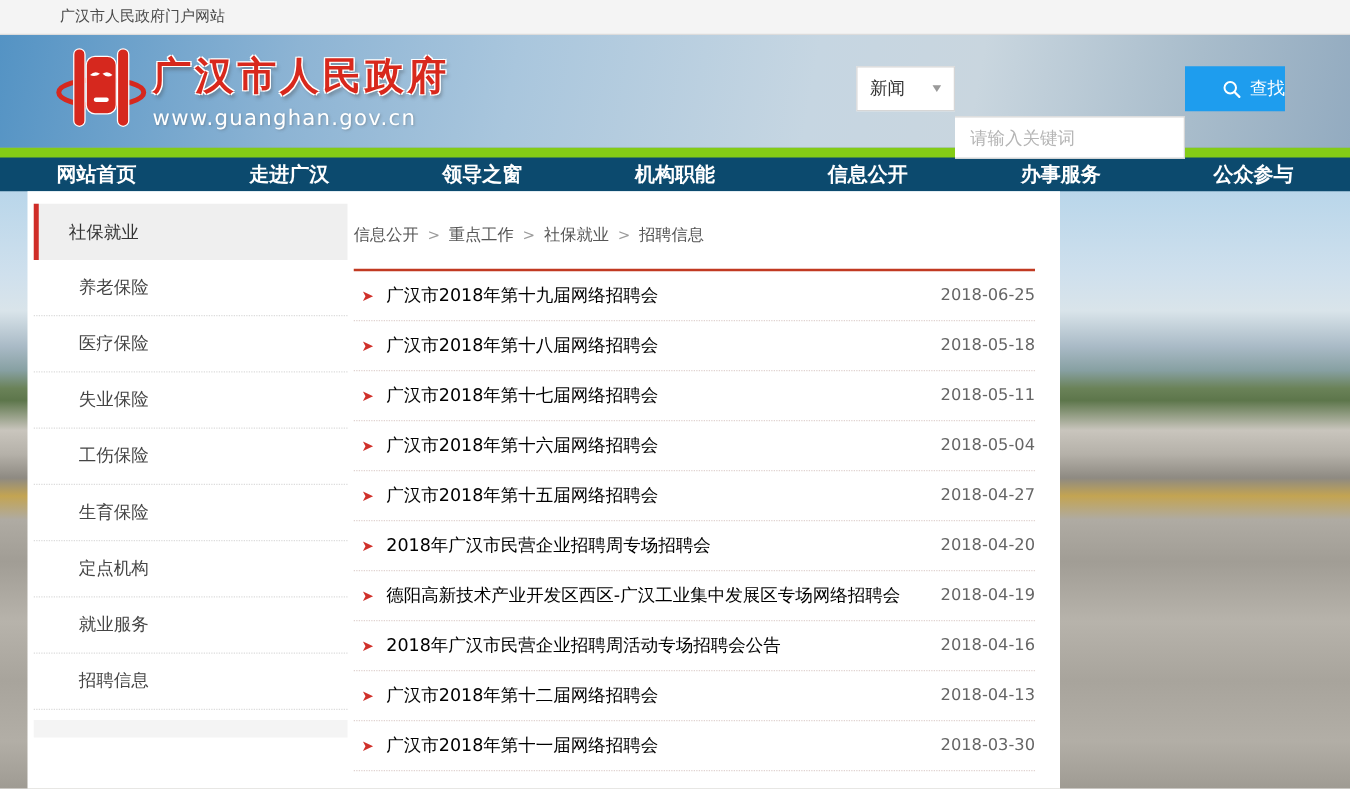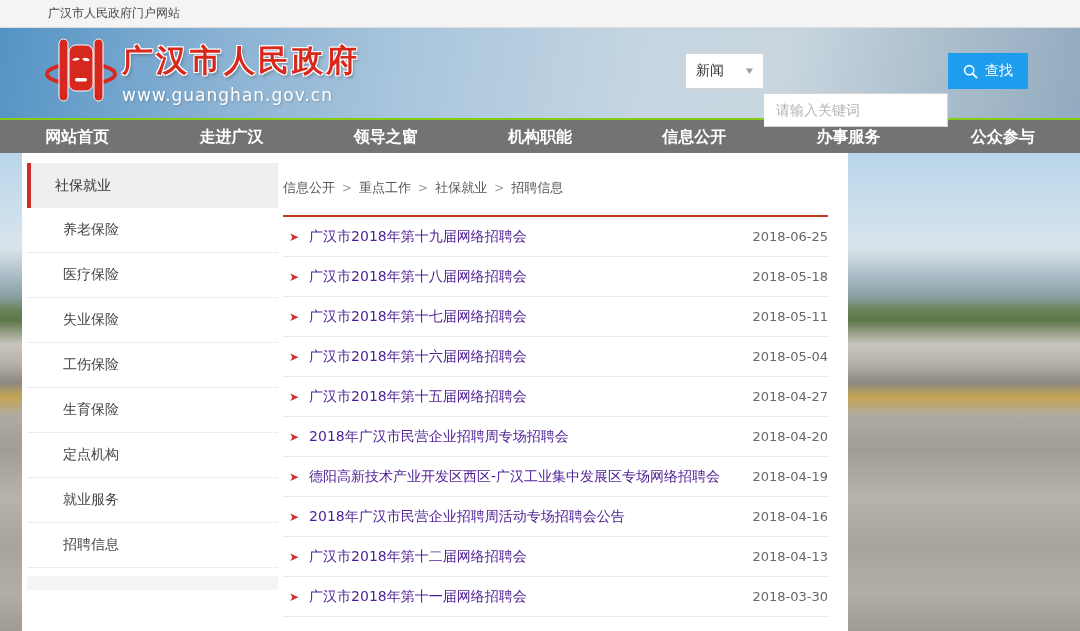--- a/index.html
+++ b/index.html
@@ -24,24 +24,24 @@
 
   .search { position:absolute; right:52px; top:25px; height:36px; display:flex; }
   .search-select { width:79px; background:#fff; border:1px solid #d6d6d6; display:flex;
                    align-items:center; justify-content:space-between; padding:0 10px;
                    font-size:14px; color:#333; cursor:pointer; }
   .search-select .chev { font-size:9px; color:#9a9a9a; transform:scaleY(.8); }
   .search-input { width:184px; border:1px solid #d6d6d6; border-left:none; padding:16px 12px;
                   font-size:14px; color:#4c1d95; outline:none;margin-top:40px; }
   .search-input::placeholder { color:#b5b5b5; }
   .search-btn { width:80px; background:#1e9dee; color:#fff; border:none; font-size:14px;
-                display:flex; align-items:center; justify-content:center; gap:7px; cursor:pointer; }
-
-  
-  .nav { height:37px; background:#737373; border-top:2px solid #84cc16; display:flex; }
+                display:flex; align-items:center; justify-content:flex-end; gap:7px; cursor:pointer; }
+
+  
+  .nav { height:37px; background:#0c4a6e; border-top:8px solid #84cc16; display:flex; }
   .nav-item { flex:1; display:flex; align-items:center; justify-content:center;
               color:#fff; font-size:16px; font-weight:bold; cursor:pointer; }
 
   
   .page-bg { position:absolute; top:153px; left:0; width:1080px; height:478px;
              background:linear-gradient(180deg,
                #b9d6ea 0%, #cfe0ed 14%, #d9e4ea 20%, #a9bac6 26%, #87a0a2 30%,
                #6a8258 33%, #5d764b 35%, #c9c5bd 40%, #b5b1a9 44%, #8e8a82 48%,
                #c3a452 51%, #afaba3 55%, #a19d95 62%, #b7b3ab 72%, #a8a49c 82%,
                #b2aea6 92%, #9f9b93 100%); }
@@ -60,21 +60,21 @@
   .sidebar-foot { height:14px; background:#f4f4f4; margin-top:8px; }
 
   .main { flex:1; margin-left:5px; padding-right:20px; }
   .breadcrumb { margin-top:26px; font-size:13px; color:#555; display:flex; align-items:center; }
   .crumb { cursor:pointer; }
   .crumb-sep { color:#9b9b9b; margin:0 7px; font-size:12px; }
   .rule { height:2px; background:#c13a22; margin-top:18px; }
 
   .news-row { height:40px; display:flex; align-items:center; border-bottom:1px dotted #e0d2d0; }
   .bullet { color:#d0302a; font-size:12px; margin:0 10px 0 6px; line-height:1; }
-  .row-title { flex:1; font-size:14px; color:#4c1d95; cursor:pointer; white-space:nowrap; overflow:hidden; }
+  .row-title { flex:1; font-size:14px; color:#000000; cursor:pointer; white-space:nowrap; overflow:hidden; }
   .row-date { font-size:13px; color:#666; }
 </style>
 </head>
 <body>
 
 <div class="topbar">
   <span>广汉市人民政府门户网站</span>
 </div>
 
 <div class="header">

